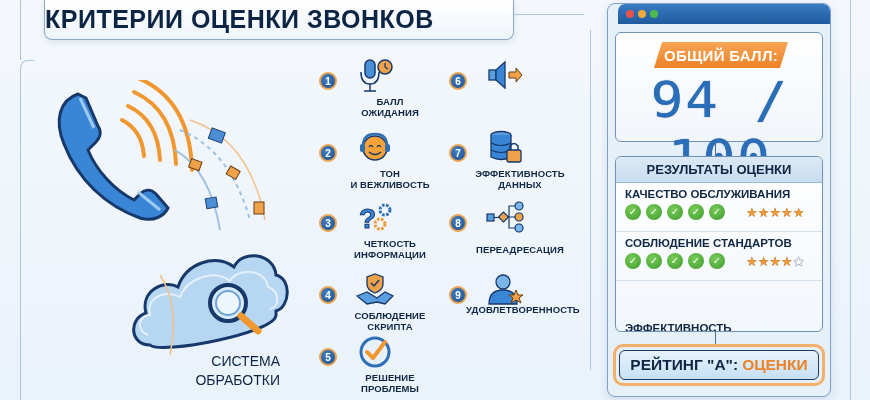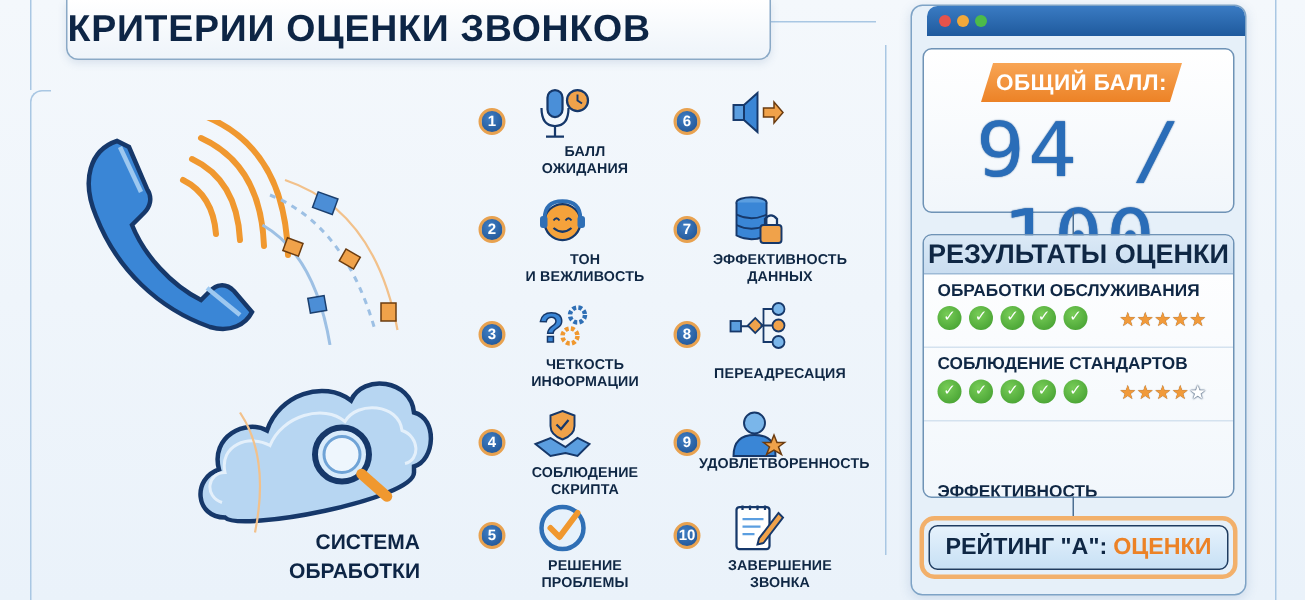--- a/index.html
+++ b/index.html
@@ -21,21 +21,21 @@
   }
   .title-text {
     font-weight: 700; font-size: 25px; letter-spacing: 0.5px; color: #0d2545;
   }
 
   
   .phone { position: absolute; left: 50px; top: 80px; }
   .cloud { position: absolute; left: 130px; top: 215px; }
   .cloud-label {
     position: absolute; left: 180px; top: 352px; width: 100px;
-    font-weight: 700; font-size: 14px; line-height: 19px; text-align: right; color: #0d2545;
+    font-weight: 400; font-size: 14px; line-height: 19px; text-align: right; color: #0d2545;
   }
 
   
   .criteria { position: absolute; left: 310px; top: 58px; width: 260px; height: 340px; }
   .crit { position: absolute; width: 130px; height: 66px; }
   .crit .num {
     position: absolute; left: 9px; top: 14px; width: 18px; height: 18px; border-radius: 50%;
     background: radial-gradient(circle at 40% 35%, #3f7ec4, #1d4f8e);
     border: 2px solid #e8a250;
     color: #fff; font-weight: 700; font-size: 10px;
@@ -81,21 +81,21 @@
   }
   .results-panel {
     position: absolute; left: 7px; top: 152px; width: 208px; height: 176px;
     background: linear-gradient(180deg, #ffffff, #f2f7fc);
     border: 1.5px solid #6f93b6; border-radius: 6px; overflow: hidden;
   }
   .results-head {
     height: 26px; background: linear-gradient(180deg, #dbe9f6, #c9ddf0);
     border-bottom: 1px solid #9dbad6;
     display: flex; align-items: center; justify-content: center;
-    font-weight: 700; font-size: 18px; color: #0f2744;
+    font-weight: 700; font-size: 13px; color: #0f2744;
   }
   .res-row { padding: 5px 8px 0 9px; height: 49px; border-bottom: 1px solid #d4e2ef; }
   .res-row:last-child { border-bottom: none; margin-top: 36px; }
   .res-label { font-weight: 700; font-size: 11.5px; color: #0f2744; white-space: nowrap; }
   .res-marks { display: flex; align-items: center; margin-top: 4px; }
   .check {
     width: 16px; height: 16px; border-radius: 50%; margin-right: 5px;
     background: radial-gradient(circle at 40% 35%, #77cc57, #3e9a2c);
     display: flex; align-items: center; justify-content: center;
     color: #fff; font-size: 10px; font-weight: 700; line-height: 1;
@@ -268,52 +268,39 @@
     <div class="num">9</div>
     <svg class="ico" width="40" height="36" viewBox="0 0 40 36">
       <circle cx="18" cy="10" r="7" fill="#7ab6ea" stroke="#16386a" stroke-width="1.3"></circle>
       <path d="M4 32 Q4 18 18 18 Q32 18 32 32 Z" fill="#3a86d6" stroke="#16386a" stroke-width="1.3"></path>
       <path d="M31 18 L33 23 L38 23 L34 26 L36 31 L31 28 L26 31 L28 26 L24 23 L29 23 Z" fill="#f0a24a" stroke="#6b3c10" stroke-width="1"></path>
     </svg>
     <div class="lbl" style="top:32px;padding-left:26px;">
         <div>УДОВЛЕТВОРЕННОСТЬ</div>
       </div>
   </div>
-  <div class="crit" style="left:130px;top:276px;">
-    <div class="num">10</div>
-    <svg class="ico" width="40" height="36" viewBox="0 0 40 36">
-      <rect x="6" y="4" width="22" height="28" rx="2" fill="#ffffff" stroke="#16386a" stroke-width="1.5"></rect>
-      <path d="M10 3 L10 6 M15 3 L15 6 M20 3 L20 6 M25 3 L25 6" stroke="#16386a" stroke-width="1.5"></path>
-      <path d="M10 12 L24 12 M10 17 L22 17 M10 22 L18 22" stroke="#5b9ee0" stroke-width="1.5"></path>
-      <path d="M34 8 L37 11 L24 28 L20 29 L21 25 Z" fill="#f0a24a" stroke="#16386a" stroke-width="1.3"></path>
-    </svg>
-    <div class="lbl">
-        <div>ЗАВЕРШЕНИЕ</div>
-        <div>ЗВОНКА</div>
-      </div>
-  </div>
 </div>
 
 <div class="win">
   <div class="win-bar">
     <span class="dot" style="background:#e5534b;"></span>
     <span class="dot" style="background:#f2a93b;"></span>
     <span class="dot" style="background:#4cbb4a;"></span>
   </div>
 
   <div class="score-panel">
     <div class="score-badge">ОБЩИЙ БАЛЛ:</div>
     <div class="score-value">94 / 100</div>
   </div>
 
   <div class="results-panel">
     <div class="results-head">РЕЗУЛЬТАТЫ ОЦЕНКИ</div>
 
     <div class="res-row">
-      <div class="res-label">ОБРАБОТКИ ОБСЛУЖИВАНИЯ</div>
+      <div class="res-label">КАЧЕСТВО ОБСЛУЖИВАНИЯ</div>
       <div class="res-marks">
         <span class="check">✓</span>
         <span class="check">✓</span>
         <span class="check">✓</span>
         <span class="check">✓</span>
         <span class="check">✓</span>
         <span class="stars">
           <span class="star">★</span>
             <span class="star">★</span>
             <span class="star">★</span>

